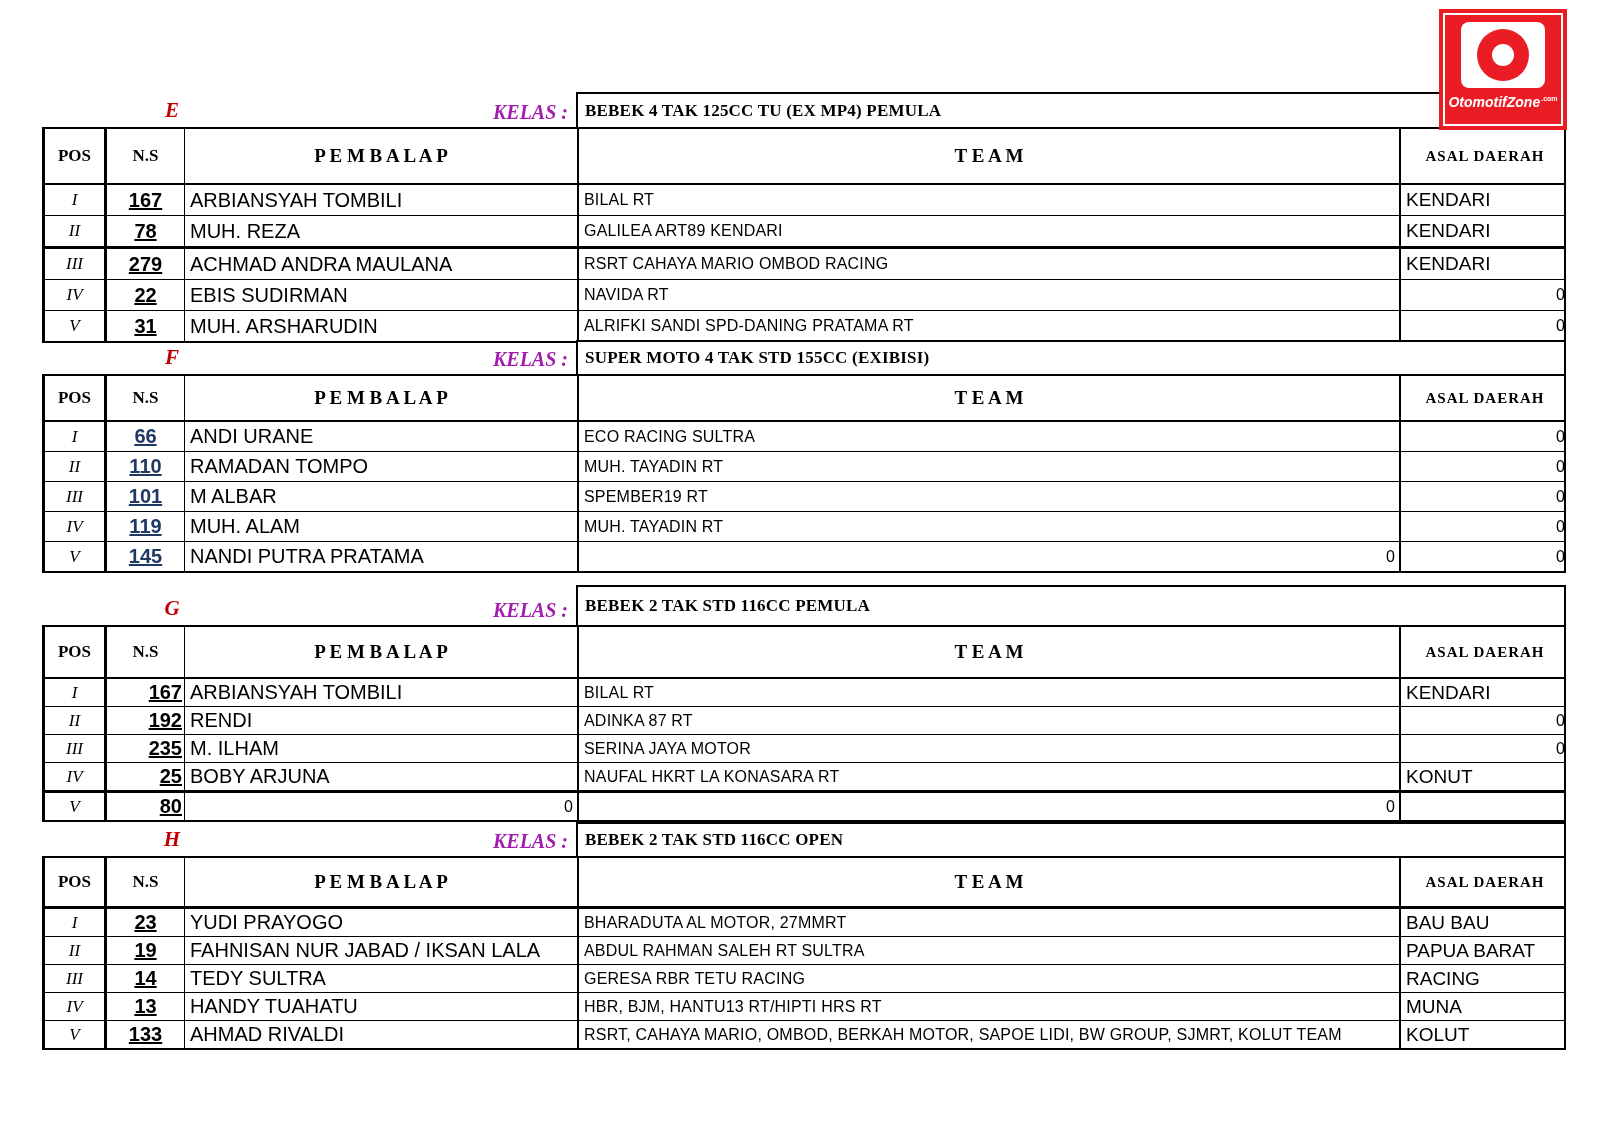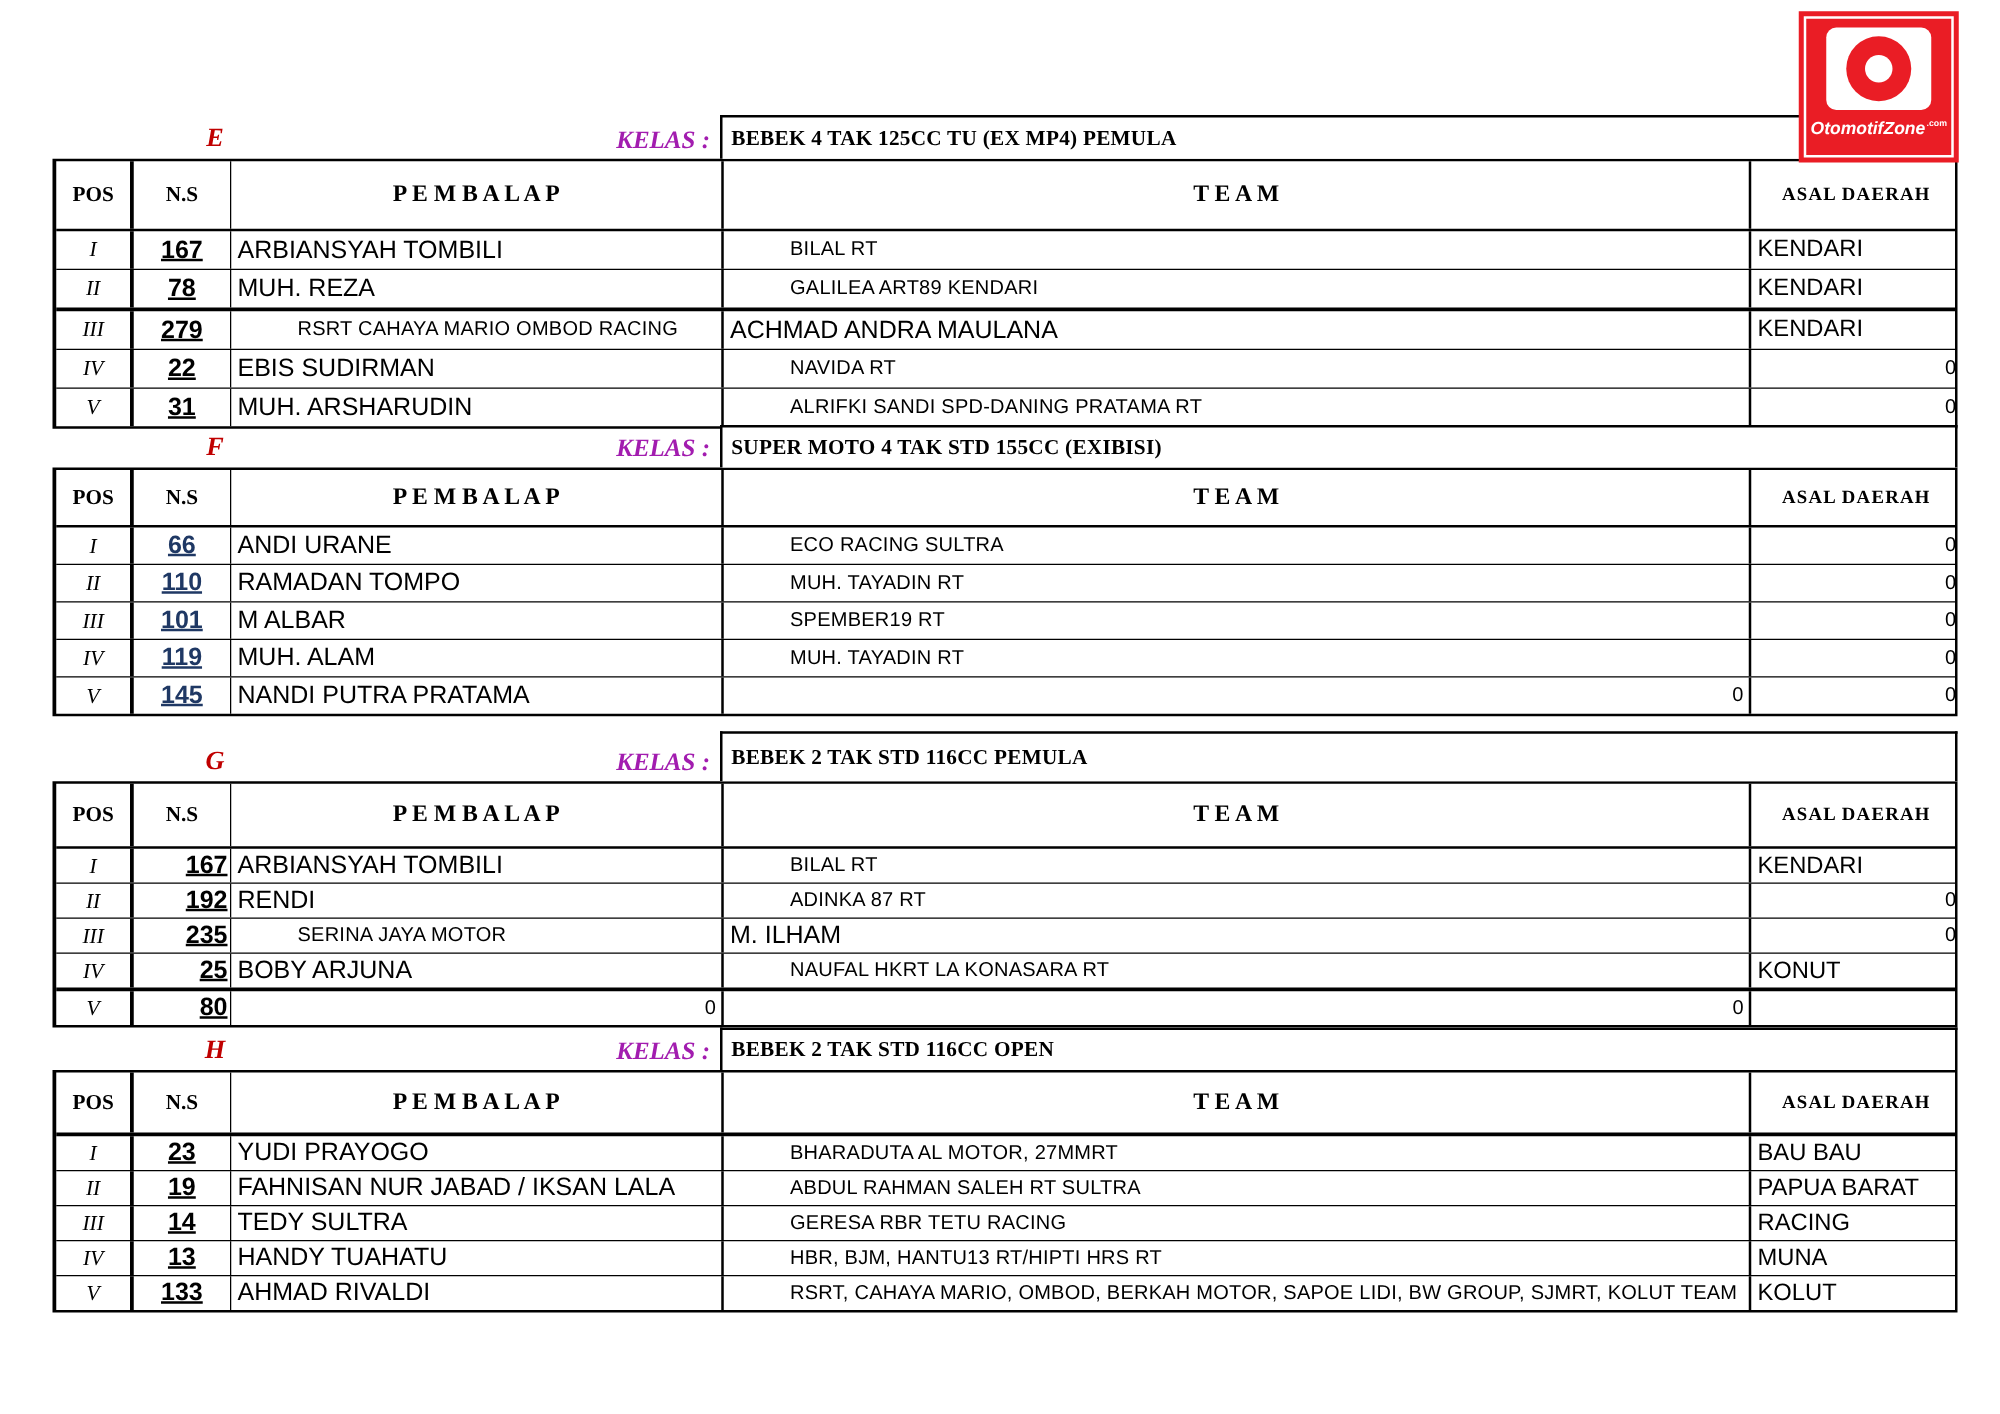--- a/index.html
+++ b/index.html
@@ -49,21 +49,21 @@
   .h-cell{justify-content:center;font-family:"Liberation Serif",serif;font-weight:bold;}
   .h-pos,.h-ns{font-size:17px;}
   .h-pembalap,.h-team{font-size:19px;}
   .h-asal{font-size:15px;letter-spacing:1px;}
 
   .c-pos{justify-content:center;font-family:"Liberation Serif",serif;font-style:italic;font-size:17px;}
   .c-ns{justify-content:center;font-weight:bold;font-size:20px;text-decoration:underline;}
   .sec-1 .c-ns{color:#1f3864;}
   .sec-2 .c-ns{justify-content:flex-end;padding-right:2px;}
   .c-pembalap{font-size:20px;padding-left:5px;}
-  .c-team{font-size:16px;padding-left:5px;letter-spacing:0.2px;margin-left:48px;}
+  .c-team{font-size:16px;padding-left:5px;letter-spacing:0.2px;}
   .c-asal{font-size:19px;padding-left:5px;}
   .cell.zero{justify-content:flex-end;padding-right:4px;padding-left:0;font-size:16px;}
 
   
   .logo{position:absolute;left:1439px;top:9px;width:128px;height:121px;background:#ea1d25;
     display:flex;flex-direction:column;align-items:center;z-index:5;}
   .logo-frame{position:absolute;inset:4px;border:2px solid #fff;pointer-events:none;}
   .logo-o{margin-top:13px;width:84px;height:66px;background:#fff;border-radius:8px;
     display:flex;align-items:center;justify-content:center;}
   .logo-ring{width:52px;height:52px;border-radius:50%;background:#ea1d25;
@@ -115,22 +115,22 @@
           <div class="trow">
             <div class="cell c-pos">II</div>
             <div class="cell c-ns">78</div>
             <div class="cell c-pembalap">MUH. REZA</div>
             <div class="cell c-team">GALILEA ART89 KENDARI</div>
             <div class="cell c-asal">KENDARI</div>
           </div>
           <div class="trow">
             <div class="cell c-pos">III</div>
             <div class="cell c-ns">279</div>
+            <div class="cell c-pembalap">ACHMAD ANDRA MAULANA</div>
             <div class="cell c-team">RSRT CAHAYA MARIO OMBOD RACING</div>
-            <div class="cell c-pembalap">ACHMAD ANDRA MAULANA</div>
             <div class="cell c-asal">KENDARI</div>
           </div>
           <div class="trow">
             <div class="cell c-pos">IV</div>
             <div class="cell c-ns">22</div>
             <div class="cell c-pembalap">EBIS SUDIRMAN</div>
             <div class="cell c-team">NAVIDA RT</div>
             <div class="cell c-asal zero">0</div>
           </div>
           <div class="trow last">
@@ -227,22 +227,22 @@
           <div class="trow">
             <div class="cell c-pos">II</div>
             <div class="cell c-ns">192</div>
             <div class="cell c-pembalap">RENDI</div>
             <div class="cell c-team">ADINKA 87 RT</div>
             <div class="cell c-asal zero">0</div>
           </div>
           <div class="trow">
             <div class="cell c-pos">III</div>
             <div class="cell c-ns">235</div>
+            <div class="cell c-pembalap">M. ILHAM</div>
             <div class="cell c-team">SERINA JAYA MOTOR</div>
-            <div class="cell c-pembalap">M. ILHAM</div>
             <div class="cell c-asal zero">0</div>
           </div>
           <div class="trow">
             <div class="cell c-pos">IV</div>
             <div class="cell c-ns">25</div>
             <div class="cell c-pembalap">BOBY ARJUNA</div>
             <div class="cell c-team">NAUFAL HKRT LA KONASARA RT</div>
             <div class="cell c-asal">KONUT</div>
           </div>
           <div class="trow last">

